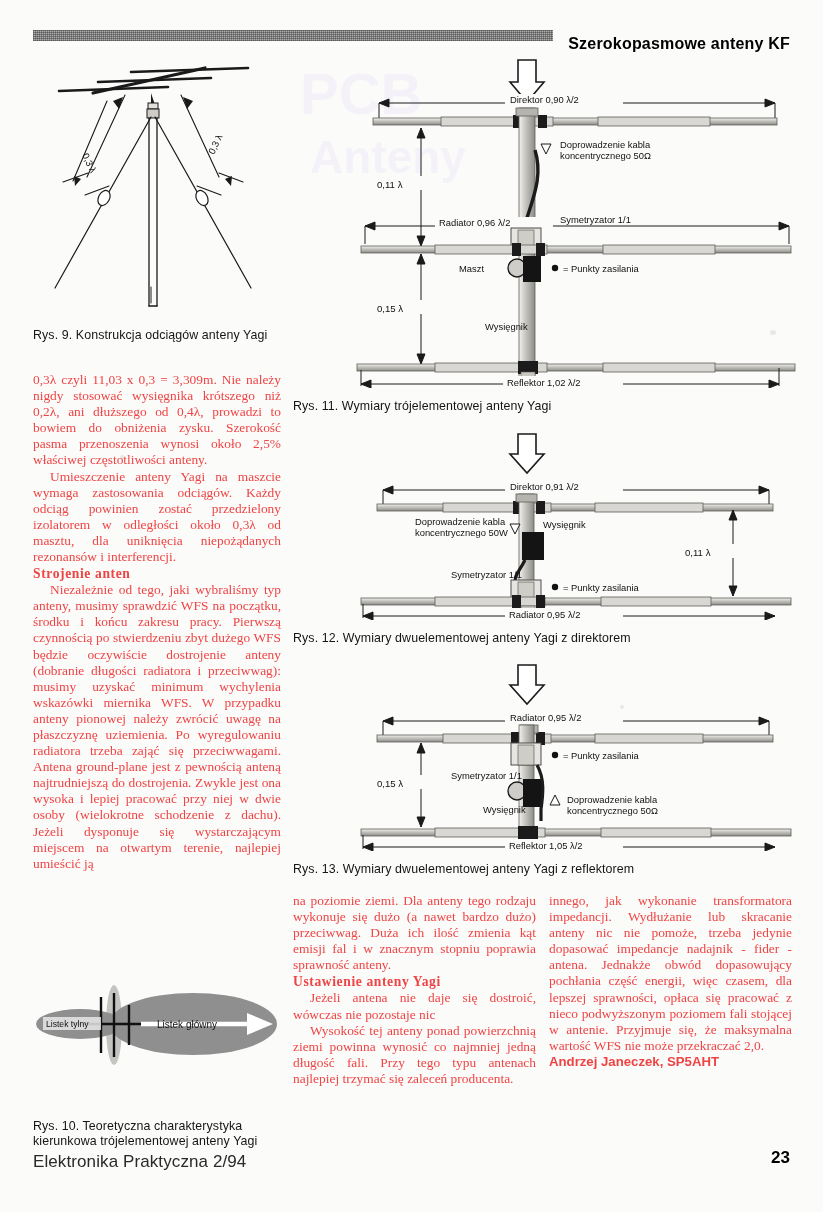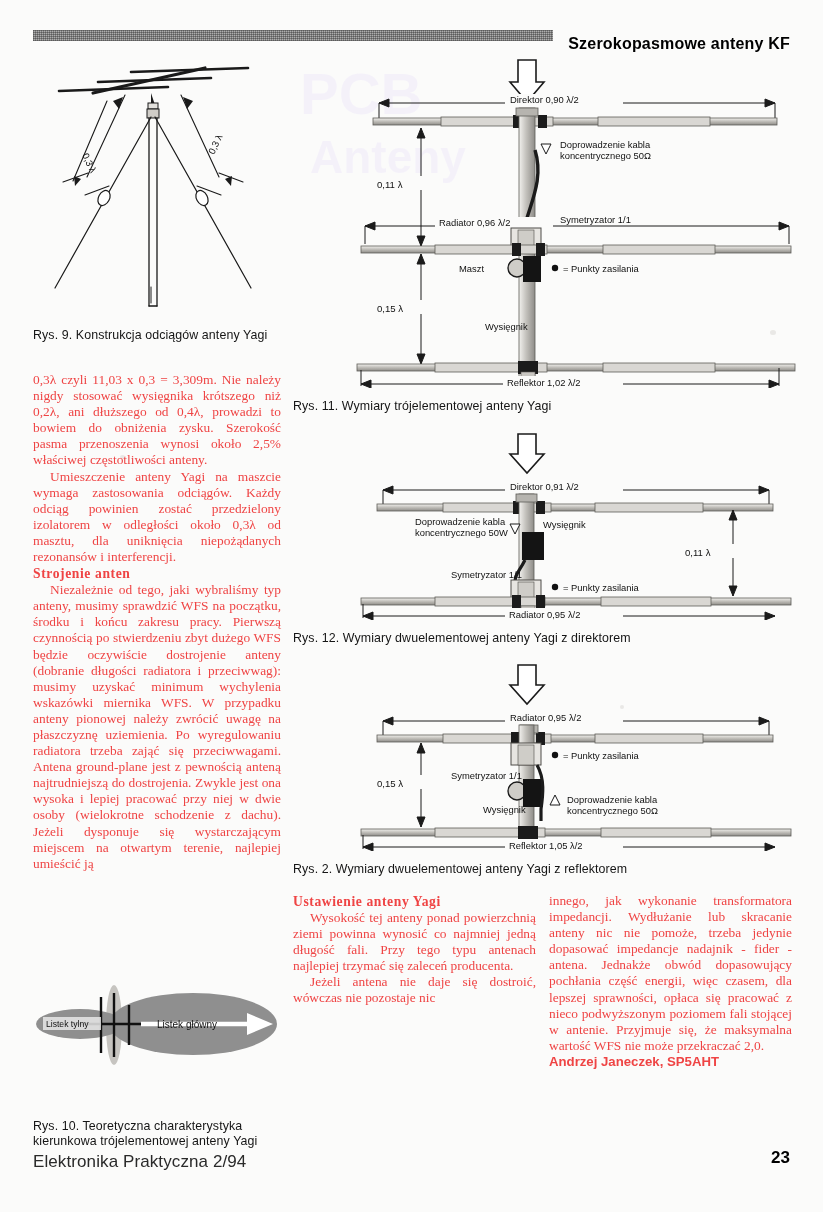--- a/index.html
+++ b/index.html
@@ -450,26 +450,27 @@
         <line x1="8" y1="184" x2="420" y2="184"></line>
         <path d="M8 184 L18 180 L18 188 Z" fill="#1b1b1b"></path>
         <path d="M420 184 L410 180 L410 188 Z" fill="#1b1b1b"></path>
         <line x1="8" y1="172" x2="8" y2="186"></line>
       </g>
       <rect x="150" y="176" width="118" height="12" fill="#fbfbfa"></rect>
       <text x="154" y="186" font-size="9.4">Reflektor 1,05 λ/2</text>
     </svg>
   </div>
 
-  <div class="cap" style="position:absolute;left:293px;top:862px;width:500px;">Rys. 2. Wymiary dwuelementowej anteny Yagi z reflektorem</div>
+  <div class="cap" style="position:absolute;left:293px;top:862px;width:500px;">Rys. 13. Wymiary dwuelementowej anteny Yagi z reflektorem</div>
 
   <div class="col body-txt" style="left:293px;top:893px;width:243px;">
+    <p>na poziomie ziemi. Dla anteny tego rodzaju wykonuje się dużo (a nawet bardzo dużo) przeciwwag. Duża ich ilość zmienia kąt emisji fal i w znacznym stopniu poprawia sprawność anteny.</p>
     <p class="sub-h">Ustawienie anteny Yagi</p>
+    <p class="ind">Jeżeli antena nie daje się dostroić, wówczas nie pozostaje nic</p>
     <p class="ind">Wysokość tej anteny ponad powierzchnią ziemi powinna wynosić co najmniej jedną długość fali. Przy tego typu antenach najlepiej trzymać się zaleceń producenta.</p>
-    <p class="ind">Jeżeli antena nie daje się dostroić, wówczas nie pozostaje nic</p>
   </div>
 
   <div class="col body-txt" style="left:549px;top:893px;width:243px;">
     <p>innego, jak wykonanie transformatora impedancji. Wydłużanie lub skracanie anteny nic nie pomoże, trzeba jedynie dopasować impedancje nadajnik - fider - antena. Jednakże obwód dopasowujący pochłania część energii, więc czasem, dla lepszej sprawności, opłaca się pracować z nieco podwyższonym poziomem fali stojącej w antenie. Przyjmuje się, że maksymalna wartość WFS nie może przekraczać 2,0.</p>
     <p class="author">Andrzej Janeczek, SP5AHT</p>
   </div>
 
   <div class="foot">
     <div class="foot-left">Elektronika Praktyczna 2/94</div>
     <div class="foot-right">23</div>

